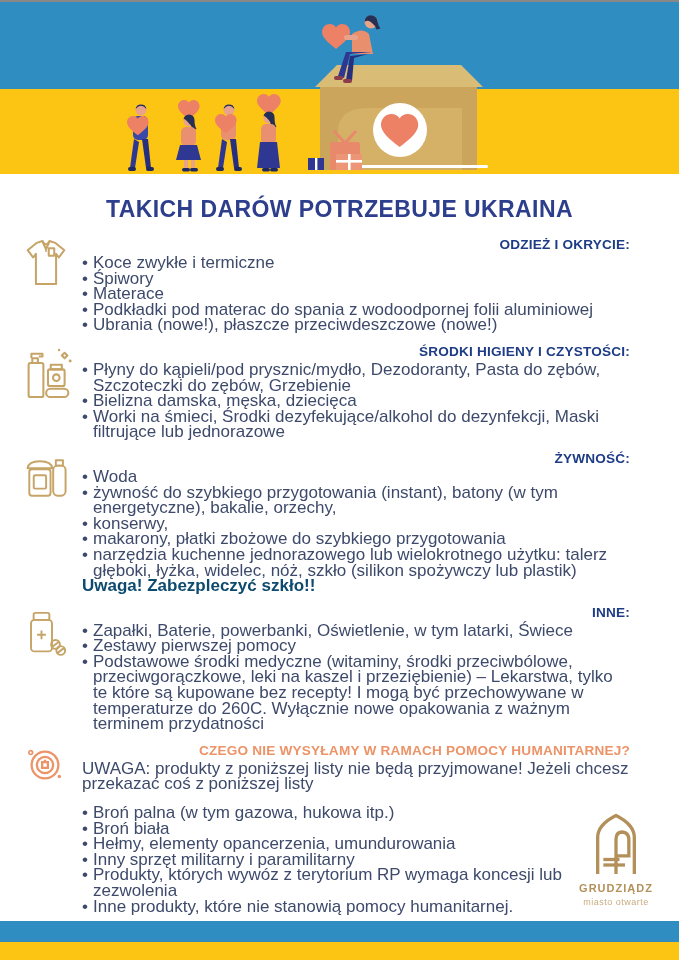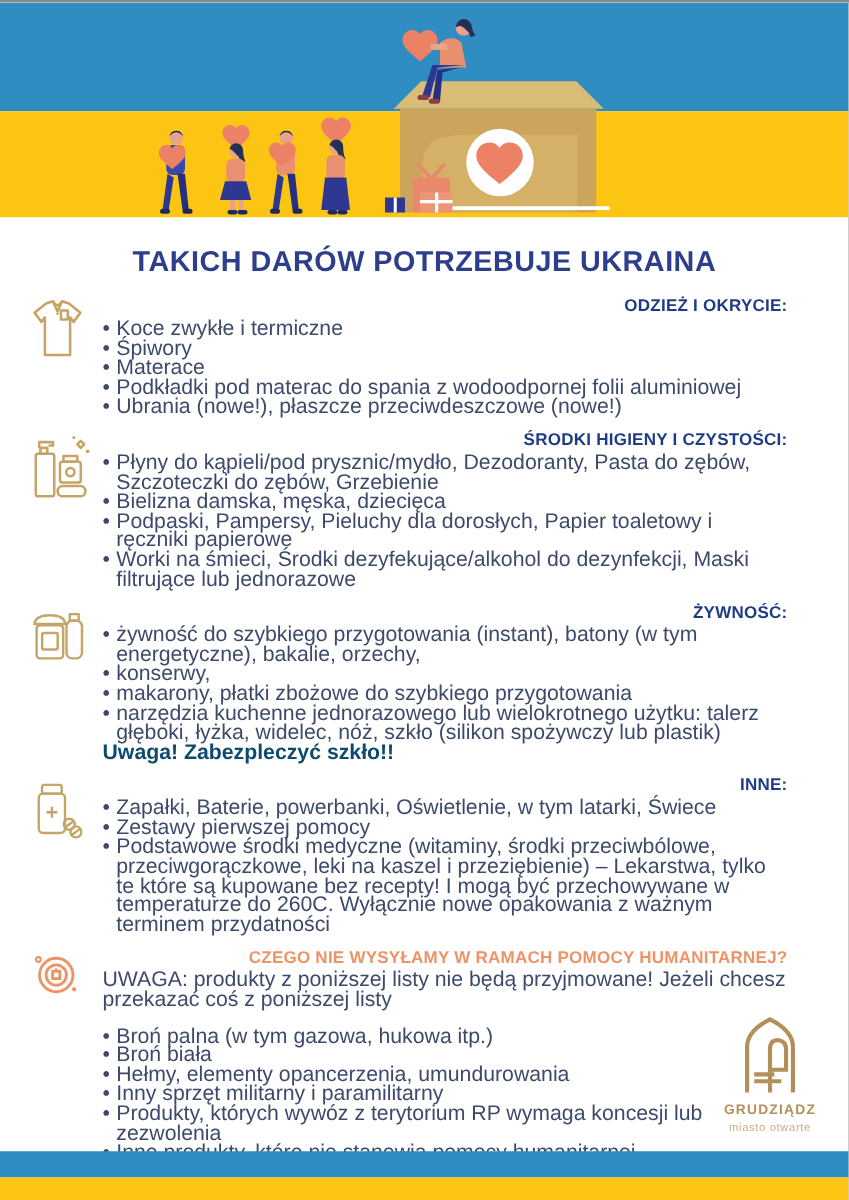--- a/index.html
+++ b/index.html
@@ -170,41 +170,41 @@
     </g>
     <circle cx="50" cy="17" r="1.6" fill="#C6A467"></circle>
     <circle cx="38" cy="5" r="1.3" fill="#C6A467"></circle>
   </svg>
         </div>
     <div class="text-col">
       <h2 class="sec-heading navy">ŚRODKI HIGIENY I CZYSTOŚCI:</h2>
       <ul class="sec-items">
             <li class="bullet">Płyny do kąpieli/pod prysznic/mydło, Dezodoranty, Pasta do zębów, Szczoteczki do zębów, Grzebienie</li>
             <li class="bullet">Bielizna damska, męska, dziecięca</li>
-            <li class="bullet">Podpaski, Pampersy, Pieluchy dla dorosłych, Papier toaletowy i ręczniki papierowe</li>
             <li class="bullet">Worki na śmieci, Środki dezyfekujące/alkohol do dezynfekcji, Maski filtrujące lub jednorazowe</li>
           </ul>
     </div>
   </div>
 
   <div class="sec">
     <div class="icon-slot">
           <svg width="46" height="52" viewBox="0 0 52 56">
     <g stroke="#C6A467" stroke-width="2.2" fill="none" stroke-linejoin="round">
       <rect x="33" y="14" width="14" height="34" rx="5"></rect>
       <rect x="36" y="8" width="8" height="6"></rect>
       <rect x="6" y="18" width="24" height="30" rx="3"></rect>
       <path d="M4,17 Q5,9 18,9 Q31,9 32,17 Z"></path>
       <rect x="11" y="25" width="14" height="15" rx="1.5"></rect>
     </g>
   </svg>
         </div>
     <div class="text-col">
       <h2 class="sec-heading navy">ŻYWNOŚĆ:</h2>
       <ul class="sec-items">
+            <li class="bullet">Woda</li>
             <li class="bullet">żywność do szybkiego przygotowania (instant), batony (w tym energetyczne), bakalie, orzechy,</li>
             <li class="bullet">konserwy,</li>
             <li class="bullet">makarony, płatki zbożowe do szybkiego przygotowania</li>
             <li class="bullet">narzędzia kuchenne jednorazowego lub wielokrotnego użytku: talerz głęboki, łyżka, widelec, nóż, szkło (silikon spożywczy lub plastik)</li>
             <li class="note">Uwaga! Zabezpleczyć szkło!!</li>
           </ul>
     </div>
   </div>
 
   <div class="sec">

